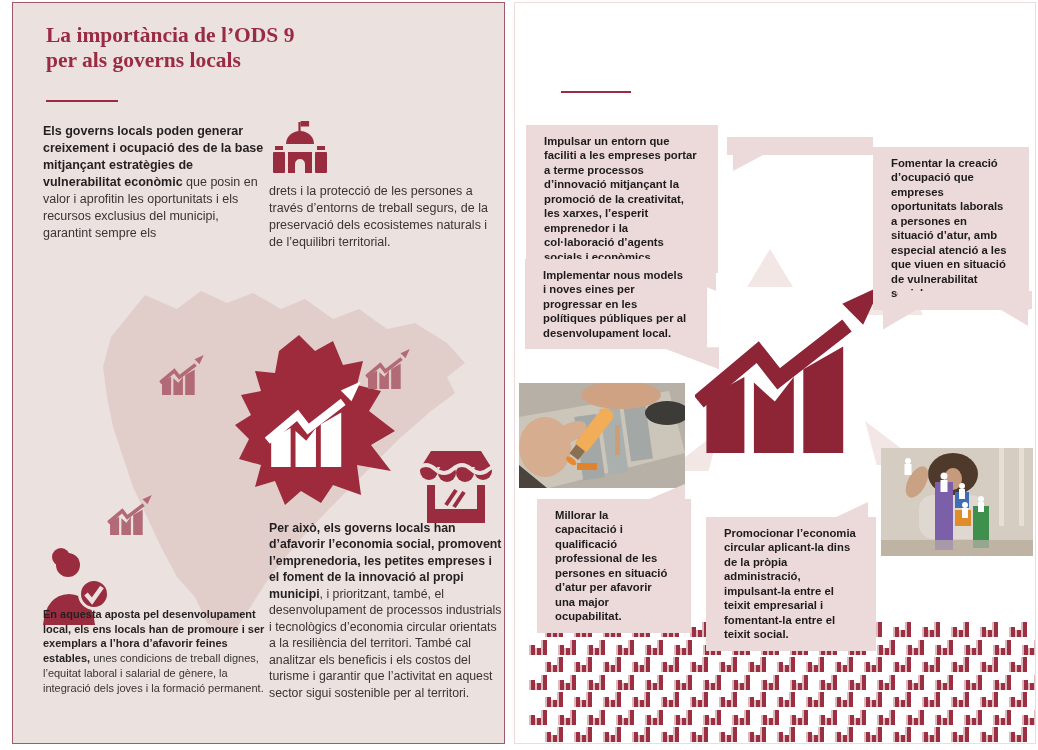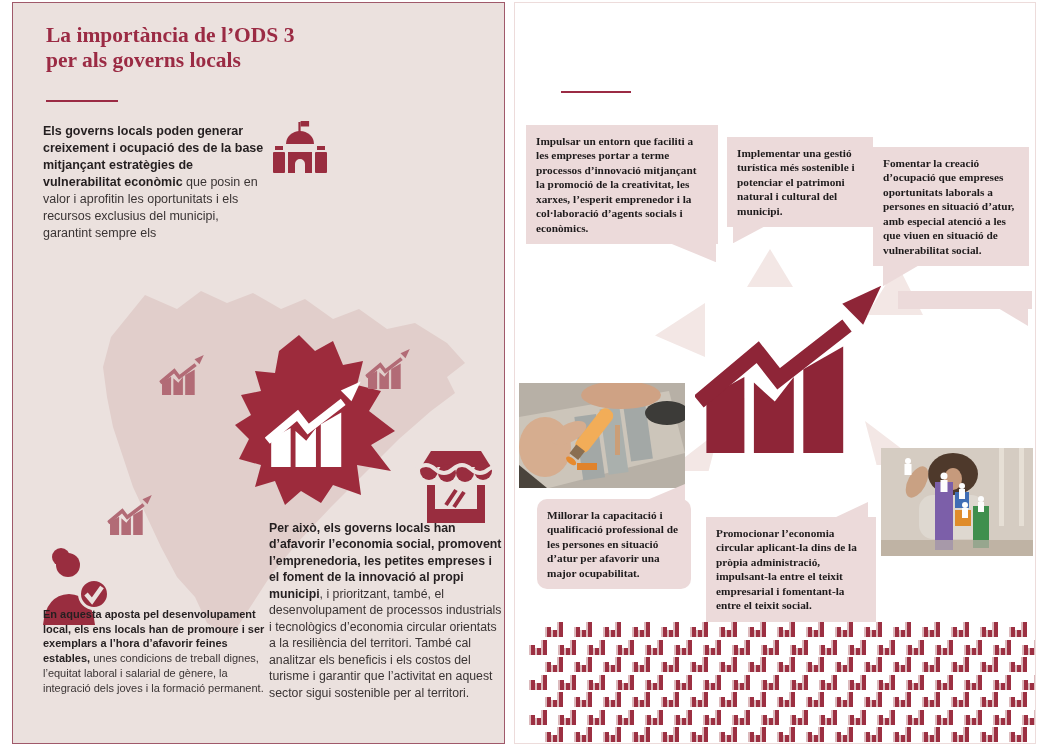--- a/index.html
+++ b/index.html
@@ -19,29 +19,29 @@
   .rule{position:absolute;height:0;border-top:2px solid var(--accent);}
   .rule-left{left:33px;top:97px;width:72px;}
   .rule-right{left:46px;top:88px;width:70px;}
   .para{position:absolute;margin:0;font-size:12.5px;line-height:1.36;color:#3a3434;}
   .para b{color:#241f20;}
   .p1{left:30px;top:120px;width:221px;}
   .p2{left:256px;top:180px;width:229px;}
   .p3{left:30px;top:604px;width:223px;font-size:11px;line-height:1.34;}
   .p4{left:256px;top:517px;width:233px;font-size:12.3px;line-height:1.34;}
   .abs{position:absolute;}
-  .bubble{position:absolute;background:var(--bubble-bg);box-sizing:border-box;padding:9px 10px;
-          font-weight:700;font-size:11.3px;line-height:1.28;color:#1e1b1c;z-index:3;font-family:Liberation Serif, serif;}
+  .bubble{position:absolute;background:var(--bubble-bg);box-sizing:border-box;padding:9px 18px;
+          font-weight:700;font-size:11.3px;line-height:1.28;color:#1e1b1c;z-index:3;}
   .tail{position:absolute;background:var(--bubble-bg);}
   .b1{left:11px;top:122px;width:192px;}
   .b2{left:212px;top:134px;width:146px;}
   .b3{left:358px;top:144px;width:156px;}
   .b4{left:10px;top:256px;width:182px;}
   .b5{left:383px;top:288px;width:134px;font-size:11px;line-height:1.24;}
-  .b6{left:22px;top:496px;width:154px;border-radius:10px;}
+  .b6{left:22px;top:496px;width:154px;}
   .b7{left:191px;top:514px;width:170px;}
   .center-chart{position:absolute;left:180px;top:274px;width:190px;height:176px;color:var(--dark-red);z-index:2;}
   .ray{position:absolute;background:#f3e7e5;z-index:1;}
   .photo{position:absolute;z-index:2;}
   .pattern{position:absolute;left:14px;top:618px;width:506px;height:122px;overflow:hidden;z-index:2;}
   .prow{position:absolute;height:16px;}
   .mini{position:absolute;bottom:0;display:flex;align-items:flex-end;height:16px;}
   .mini i{display:block;width:4px;background:var(--pat-dark);border-left:2px solid var(--pat-light);}
   .rose-chart{position:absolute;color:var(--rose);}
   svg{display:block;}
@@ -55,39 +55,40 @@
     <symbol id="gchart" viewBox="0 0 200 185">
       <polygon fill="currentColor" points="12,127 52,105 52,185 12,185"></polygon>
       <polygon fill="currentColor" points="62,111 84,131 104,105 104,185 62,185"></polygon>
       <polygon fill="currentColor" points="114,97 156,73 156,185 114,185"></polygon>
       <polyline points="4,131 66,79 88,107 160,51" fill="none" stroke="currentColor" stroke-width="16"></polyline>
       <polygon fill="currentColor" points="196,9 177,50 155,28"></polygon>
     </symbol>
   </svg>
 
   <section class="panel panel-left">
-    <h1 class="title">La importància de l’ODS 3
+    <h1 class="title">La importància de l’ODS 9
 per als governs locals</h1>
     <div class="rule rule-left"></div>
 
     <p class="para p1"><b>Els governs locals poden generar creixement i ocupació des de la base mitjançant estratègies de vulnerabilitat econòmic </b><span>que posin en valor i aprofitin les oportunitats i els recursos exclusius del municipi, garantint sempre els</span></p>
 
     <svg class="abs" style="left:258px;top:116px;width:58px;height:58px;color:#992d3f" viewBox="0 0 58 58">
       <g fill="currentColor">
         <rect x="27.4" y="3" width="2.2" height="10"></rect>
         <path d="M29.6,2 h8.5 v5.5 h-8.5 z"></path>
         <path d="M15,25 a14,13 0 0 1 28,0 z"></path>
         <rect x="4" y="27" width="8" height="4"></rect>
         <rect x="46" y="27" width="8" height="4"></rect>
         <rect x="2" y="33" width="12" height="21" rx="1"></rect>
         <rect x="44" y="33" width="12" height="21" rx="1"></rect>
         <path d="M17,33 h24 v21 h-7 v-9 a5,5 0 0 0 -10,0 v9 h-7 z"></path>
       </g>
     </svg>
 
+    <p class="para p2">drets i la protecció de les persones a través d’entorns de treball segurs, de la preservació dels ecosistemes naturals i de l’equilibri territorial.</p>
 
     <svg class="abs" style="left:36px;top:276px;width:420px;height:372px" viewBox="0 0 420 372">
       <path fill="var(--map-fill)" d="M62,58 L96,16 L128,30 L152,12 L178,24 L204,14 L232,30 L256,20 L284,40 L310,30 L338,50 L366,44 L398,64 L416,84 L398,98 L406,114 L382,132 L350,160 L316,194 L282,228 L250,262 L222,296 L200,330 L182,358 L158,344 L146,318 L128,298 L112,268 L98,238 L84,208 L74,178 L64,148 L58,118 L54,88 Z"></path>
       <path fill="var(--map-hi)" d="M250,56 L266,72 L284,62 L294,86 L314,82 L308,106 L332,112 L320,132 L346,152 L322,166 L342,192 L308,186 L312,216 L284,206 L272,224 L252,212 L236,226 L226,202 L206,208 L212,186 L190,180 L200,160 L186,146 L202,136 L192,116 L212,112 L206,92 L226,94 L230,72 Z"></path>
       <use href="#gchart" x="216" y="98" width="98" height="90" style="color:#ffffff"></use>
     </svg>
 
     <svg class="rose-chart" style="left:146px;top:350px;width:46px;height:42px" viewBox="0 0 200 185">
         <use href="#gchart"></use>
       </svg>
@@ -133,26 +134,29 @@
     <div class="ray" style="left:352px;top:262px;width:56px;height:50px;clip-path:polygon(0 100%,55% 0,100% 100%)"></div>
     <div class="ray" style="left:350px;top:418px;width:58px;height:44px;clip-path:polygon(0 0,100% 100%,20% 100%)"></div>
     <div class="ray" style="left:152px;top:428px;width:52px;height:40px;clip-path:polygon(100% 0,0 100%,80% 100%)"></div>
     <div class="ray" style="left:232px;top:246px;width:46px;height:38px;clip-path:polygon(0 100%,50% 0,100% 100%)"></div>
 
     <div class="bubble b1">
       <span>Impulsar un entorn que faciliti a les empreses portar a terme processos d’innovació mitjançant la promoció de la creativitat, les xarxes, l’esperit emprenedor i la col·laboració d’agents socials i econòmics.</span>
       <span class="tail" style="bottom:-18px;right:2px;width:46px;height:19px;clip-path:polygon(0 0,100% 0,100% 100%)"></span>
     </div>
     <div class="bubble b2">
-      <span>Implementar una gestió turística més sostenible i potenciar el patrimoni natural i cultural del municipi.</span>
       <span class="tail" style="bottom:-16px;left:6px;width:32px;height:17px;clip-path:polygon(0 0,100% 0,0 100%)"></span>
     </div>
     <div class="bubble b3">
       <span>Fomentar la creació d’ocupació que empreses oportunitats laborals a persones en situació d’atur, amb especial atenció a les que viuen en situació de vulnerabilitat social.</span>
       <span class="tail" style="bottom:-20px;left:10px;width:36px;height:21px;clip-path:polygon(0 0,100% 0,0 100%)"></span>
+    </div>
+    <div class="bubble b4">
+      <span>Implementar nous models i noves eines per progressar en les polítiques públiques per al desenvolupament local.</span>
+      <span class="tail" style="bottom:-20px;right:-12px;width:58px;height:22px;clip-path:polygon(0 0,100% 0,100% 100%)"></span>
     </div>
     <div class="bubble b5">
       <span class="tail" style="bottom:-17px;right:4px;width:30px;height:18px;clip-path:polygon(0 0,100% 0,100% 100%)"></span>
     </div>
     <div class="bubble b6">
       <span>Millorar la capacitació i qualificació professional de les persones en situació d’atur per afavorir una major ocupabilitat.</span>
       <span class="tail" style="top:-15px;right:6px;width:38px;height:16px;clip-path:polygon(100% 0,0 100%,100% 100%)"></span>
     </div>
     <div class="bubble b7">
       <span>Promocionar l’economia circular aplicant-la dins de la pròpia administració, impulsant-la entre el teixit empresarial i fomentant-la entre el teixit social.</span>

